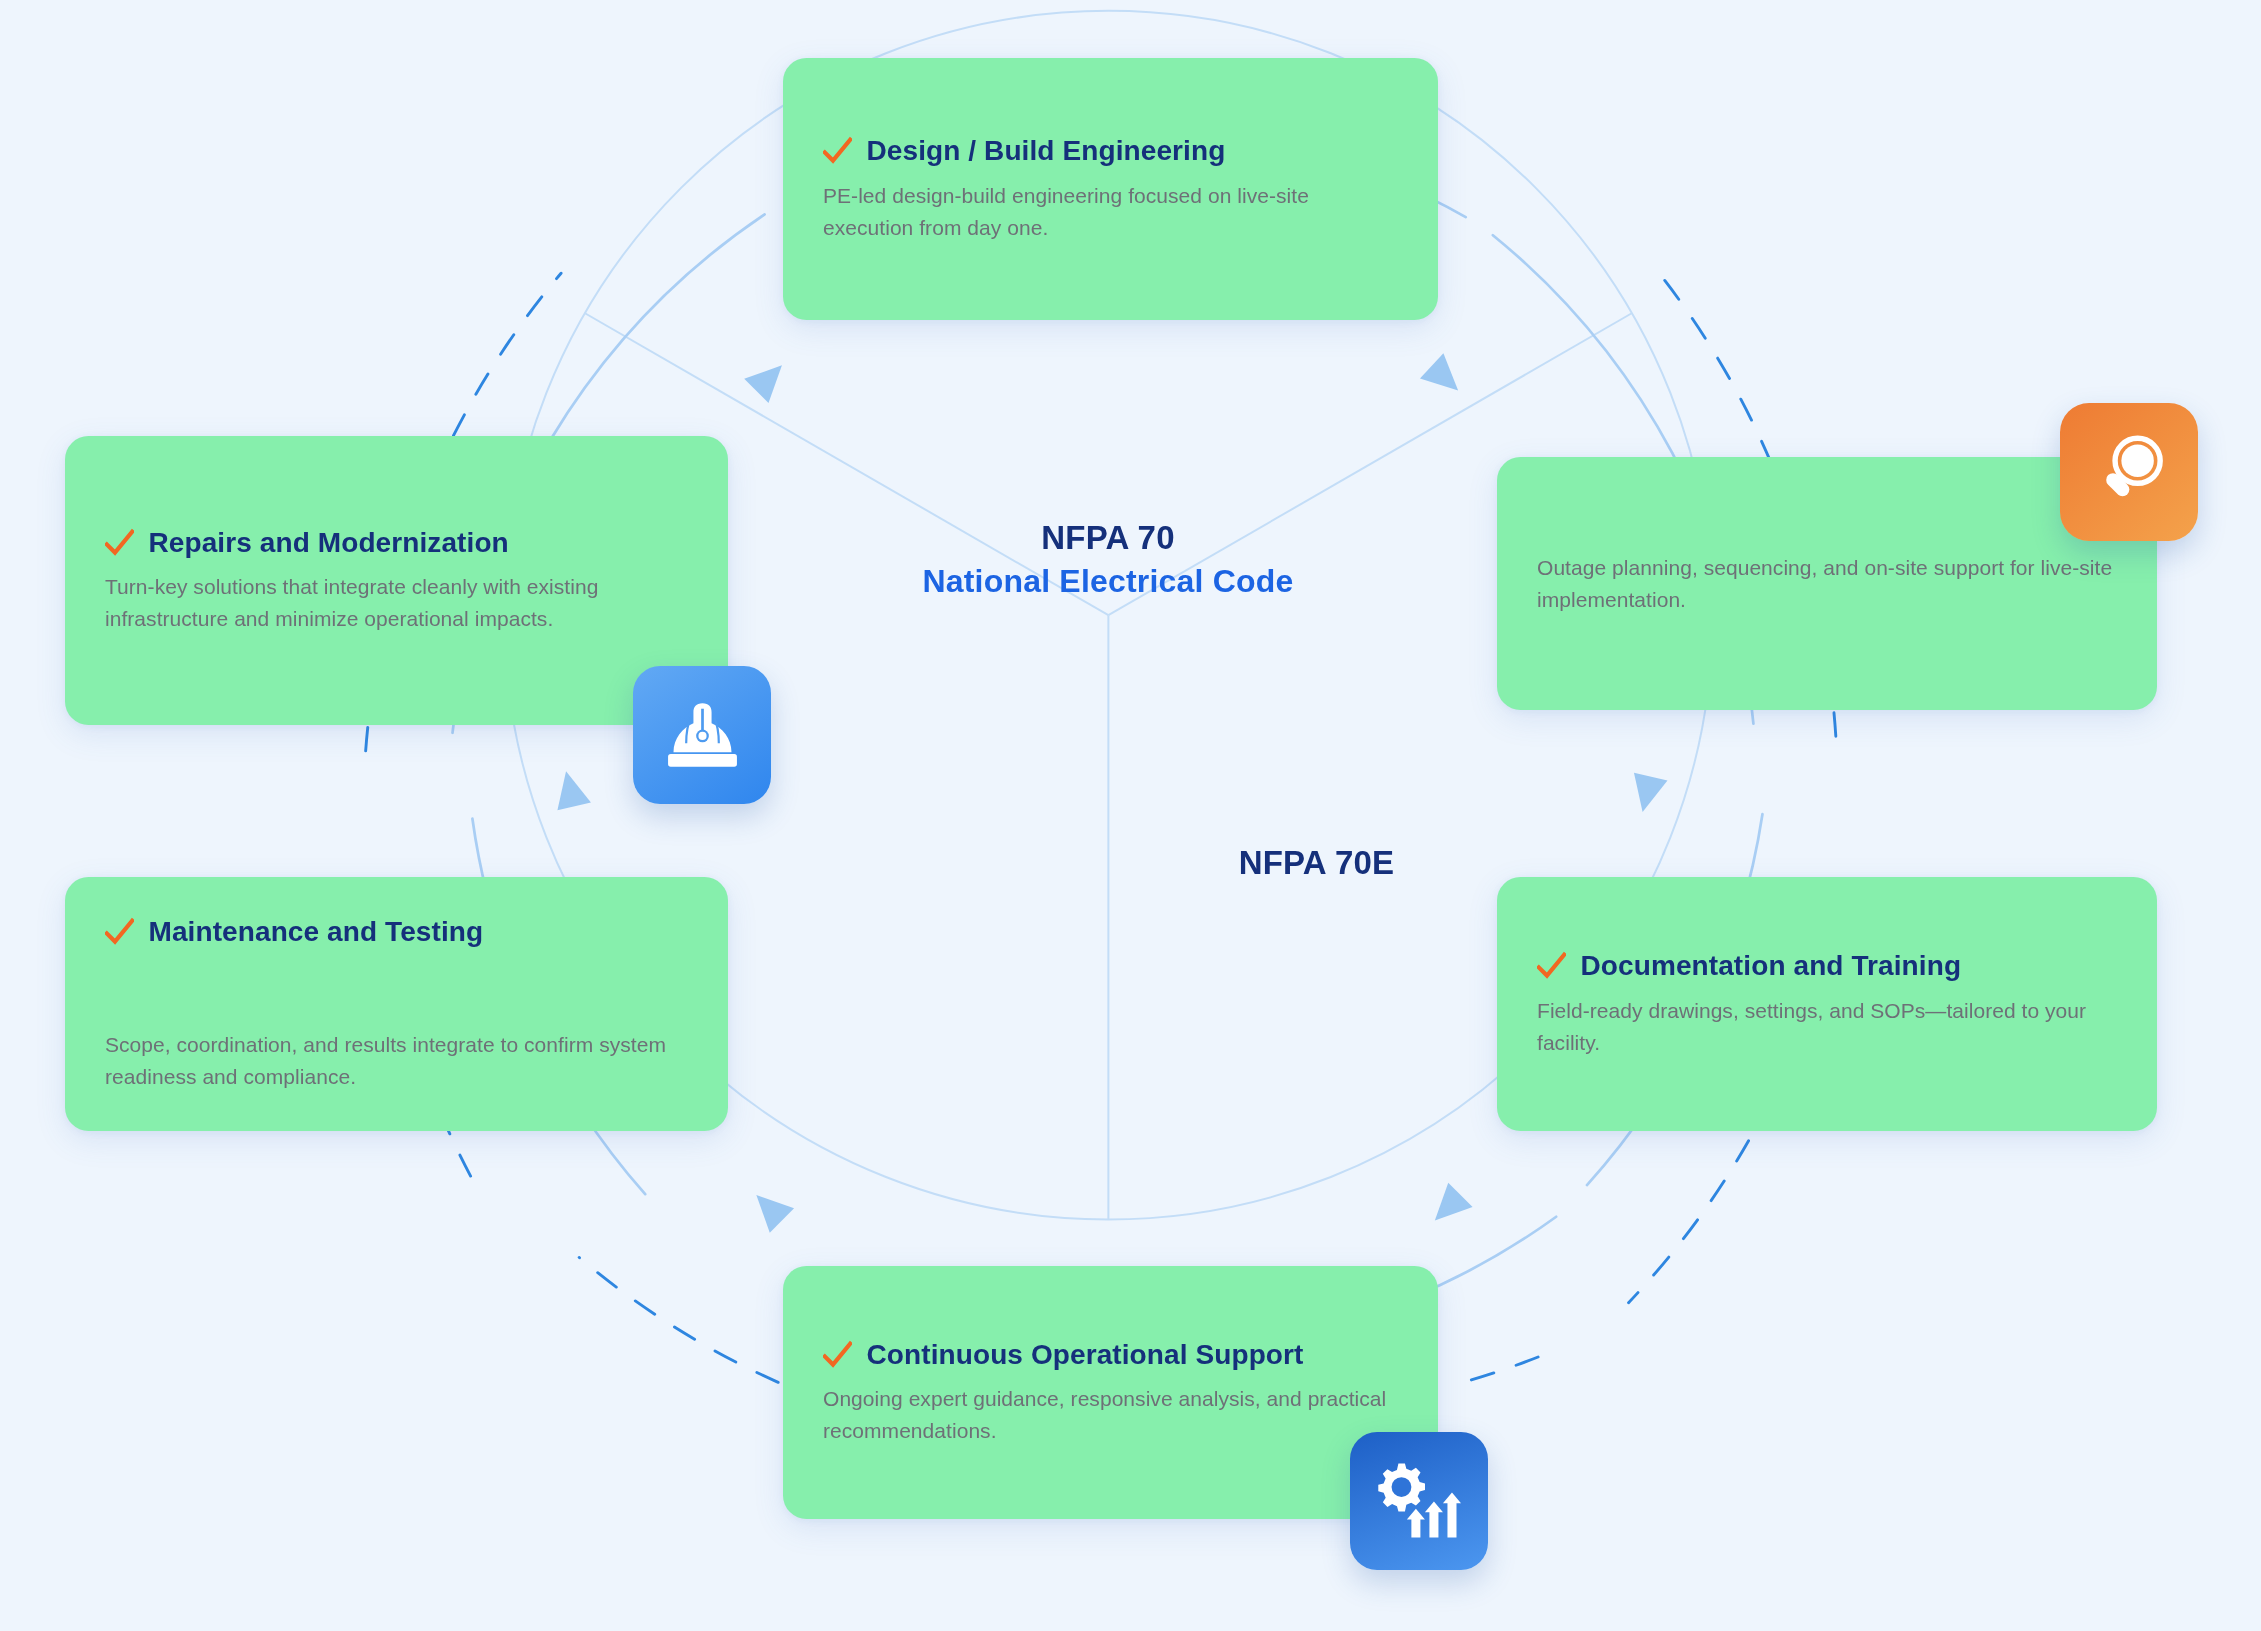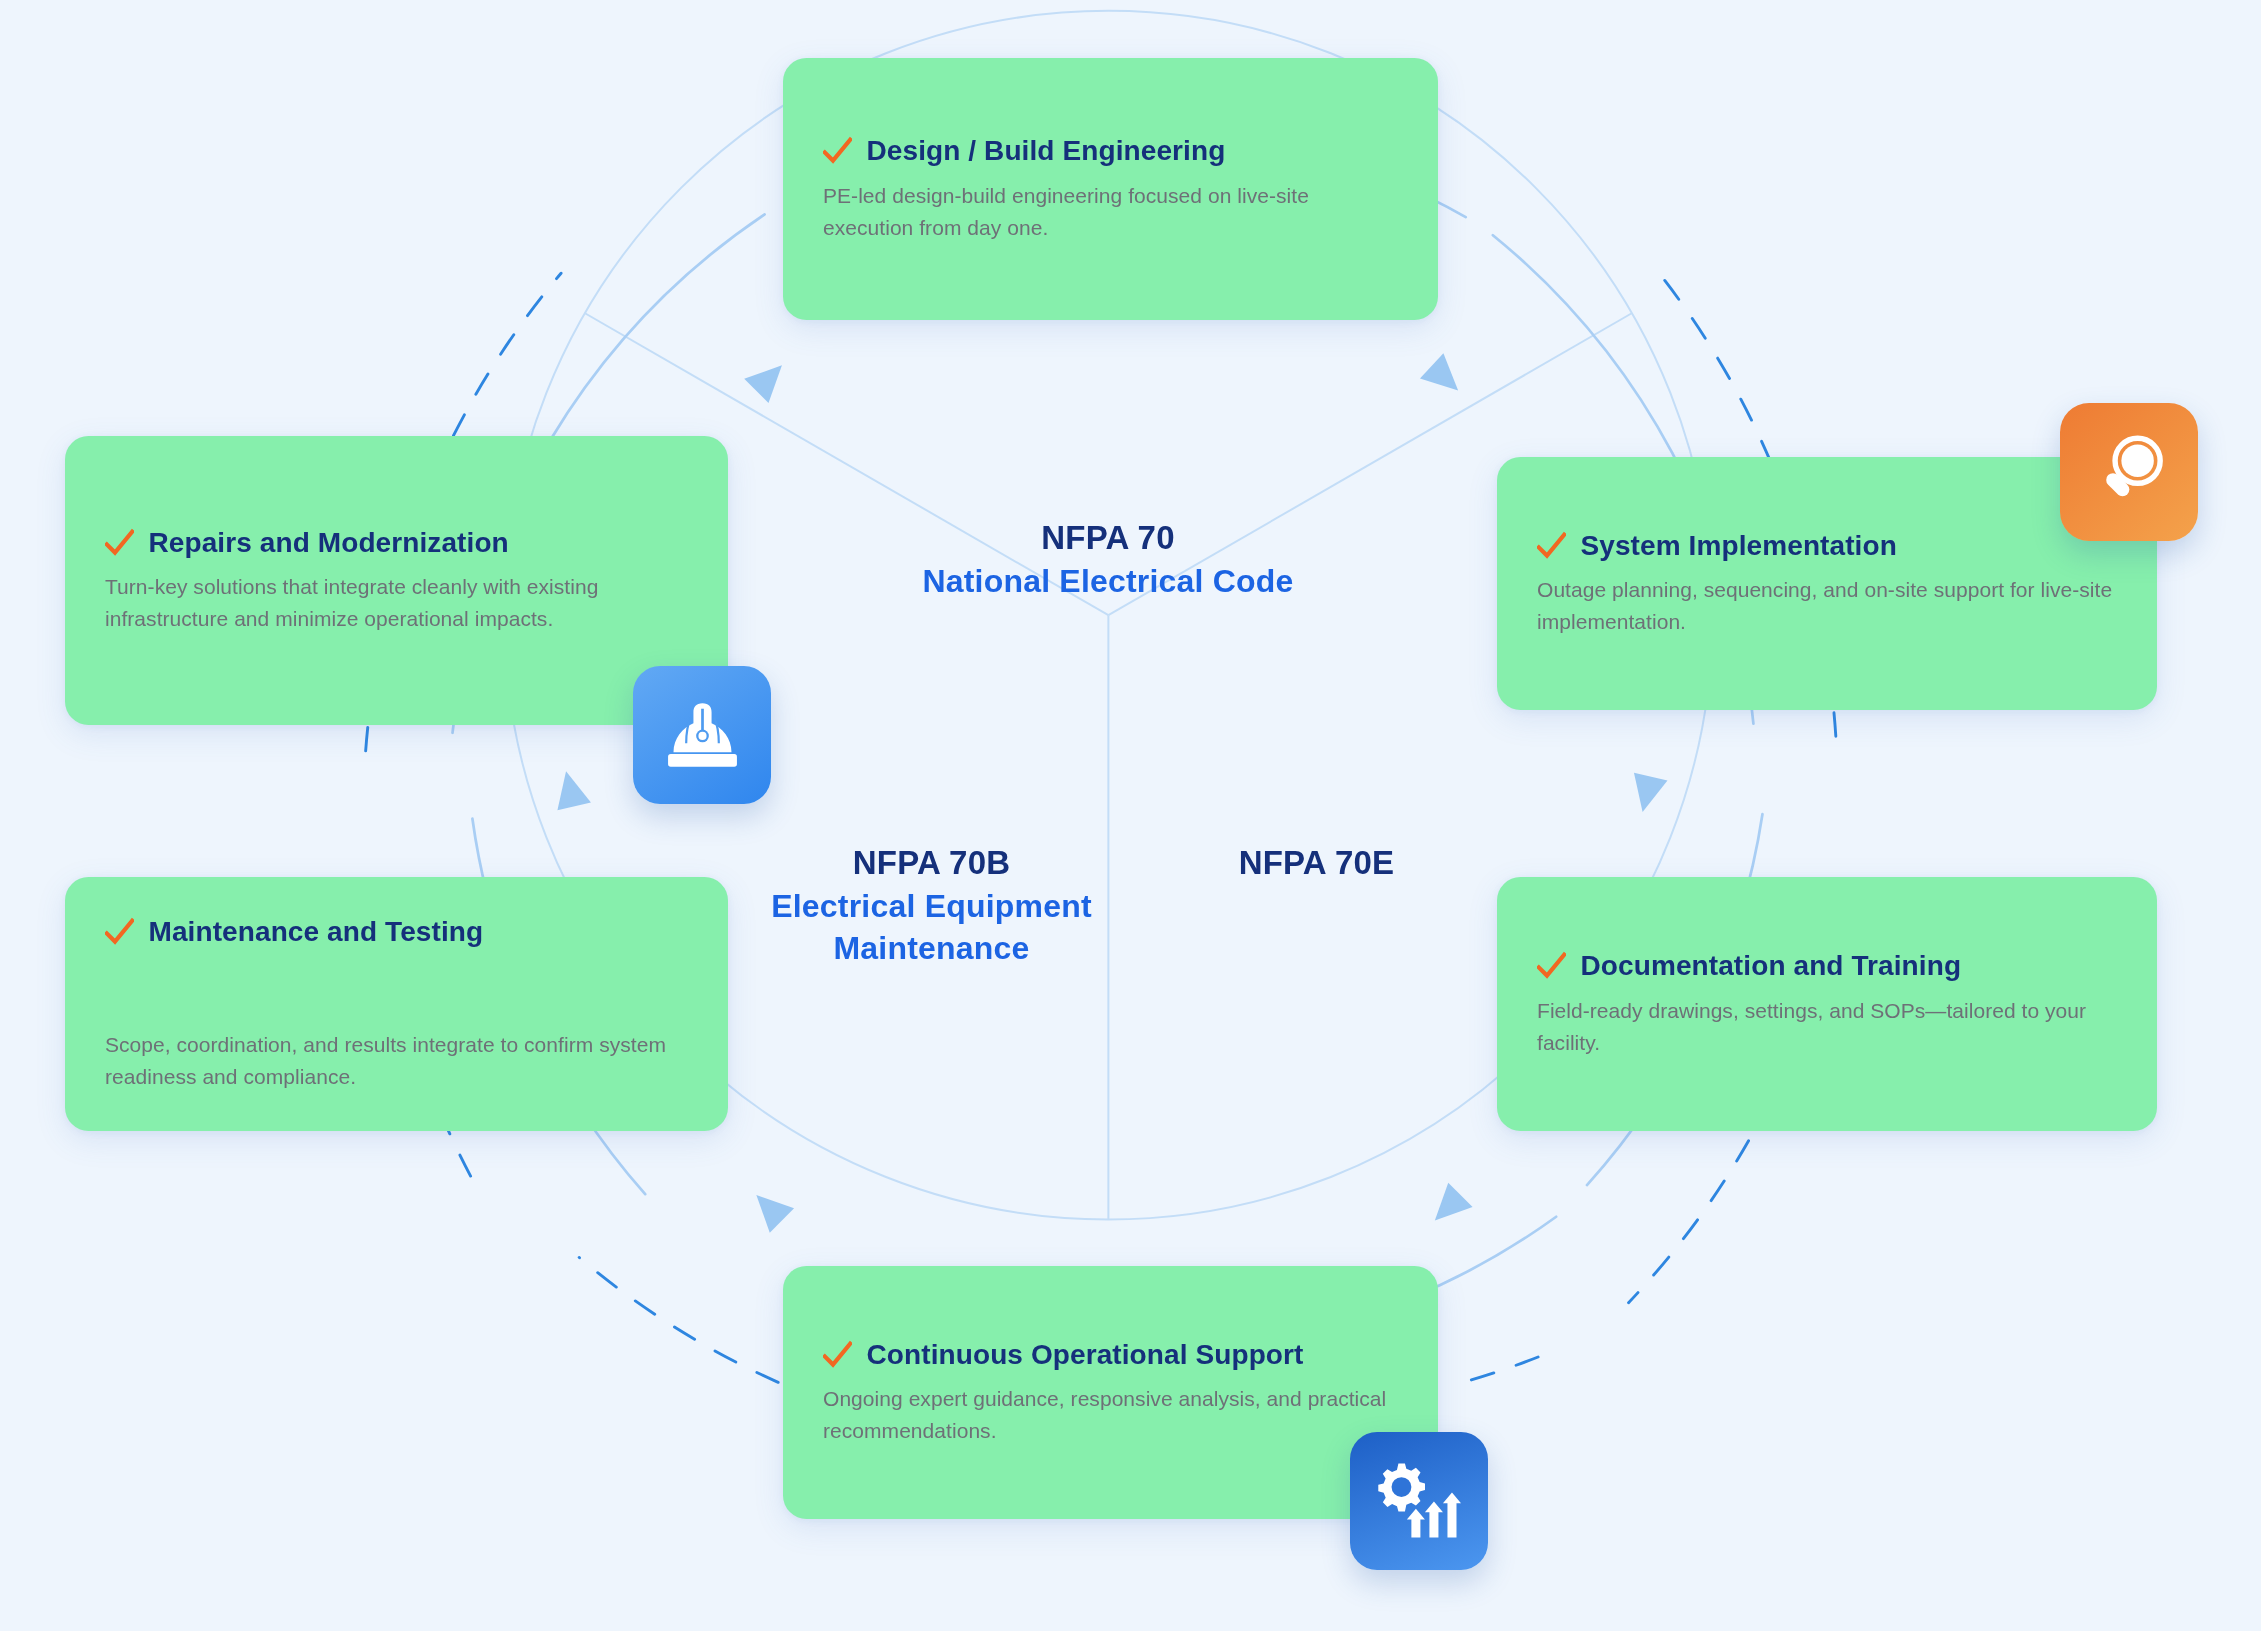--- a/index.html
+++ b/index.html
@@ -190,24 +190,20 @@
       <path d="M 1700 1500 A 925 925 0 0 1 1610 1530"></path>
       <path d="M 860 1528 A 925 925 0 0 1 640 1390"></path>
     </g>
   </svg>
 
   <div class="hub-label" id="hub-top">
     <div class="hub-code">NFPA 70</div>
     <div class="hub-name">National Electrical Code</div>
   </div>
 
-  <div class="hub-label" id="hub-left">
-    <div class="hub-code">NFPA 70B</div>
-    <div class="hub-name">Electrical Equipment Maintenance</div>
-  </div>
 
   <div class="hub-label" id="hub-right">
     <div class="hub-code">NFPA 70E</div>
   </div>
 
   <div class="card" id="card-design">
     <div class="card-title-row">
       <svg class="check-icon" viewBox="0 0 32 34">
         <path d="M2 18 L11 27 L30 4" fill="none" stroke="#F26722" stroke-width="4.6" stroke-linecap="square"></path>
       </svg>
@@ -220,26 +216,20 @@
     <div class="card-title-row">
       <svg class="check-icon" viewBox="0 0 32 34">
         <path d="M2 18 L11 27 L30 4" fill="none" stroke="#F26722" stroke-width="4.6" stroke-linecap="square"></path>
       </svg>
       <div class="card-title">Repairs and Modernization</div>
     </div>
     <div class="card-desc">Turn-key solutions that integrate cleanly with existing infrastructure and minimize operational impacts.</div>
   </div>
 
   <div class="card" id="card-system">
-    <div class="card-title-row">
-      <svg class="check-icon" viewBox="0 0 32 34">
-        <path d="M2 18 L11 27 L30 4" fill="none" stroke="#F26722" stroke-width="4.6" stroke-linecap="square"></path>
-      </svg>
-      <div class="card-title">System Implementation</div>
-    </div>
     <div class="card-desc">Outage planning, sequencing, and on-site support for live-site implementation.</div>
   </div>
 
   <div class="card" id="card-maintenance">
     <div class="card-title-row">
       <svg class="check-icon" viewBox="0 0 32 34">
         <path d="M2 18 L11 27 L30 4" fill="none" stroke="#F26722" stroke-width="4.6" stroke-linecap="square"></path>
       </svg>
       <div class="card-title">Maintenance and Testing</div>
     </div>

